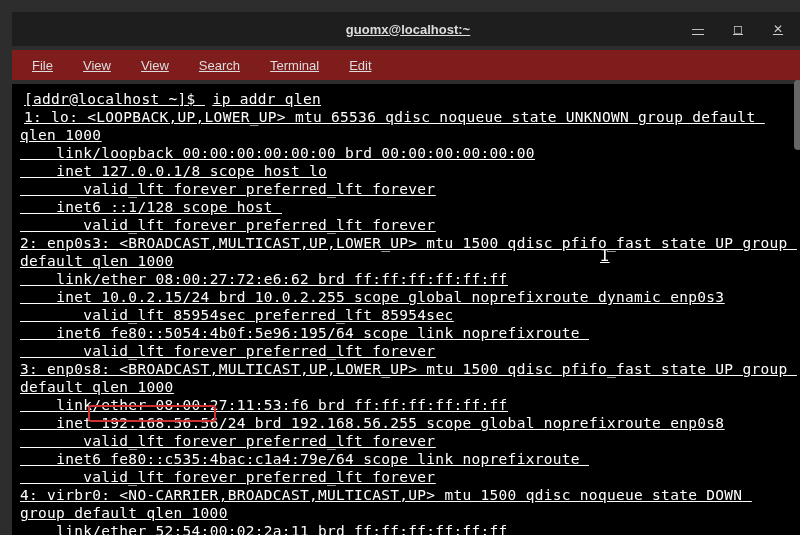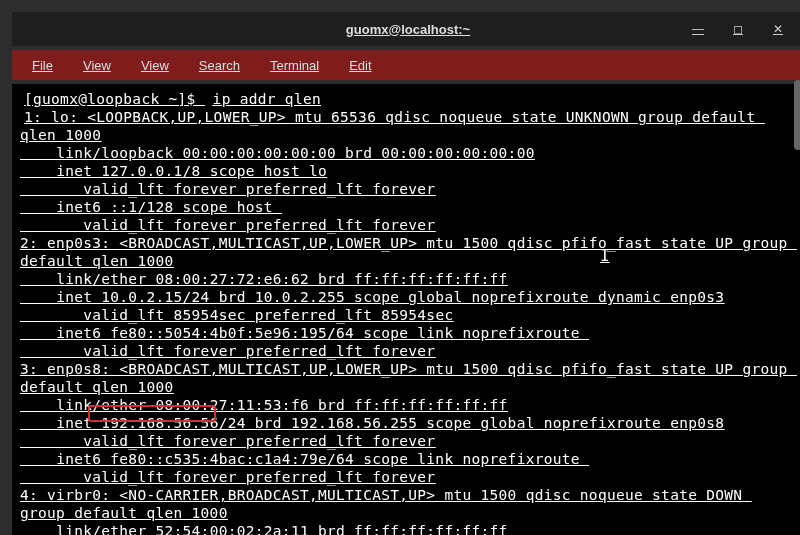--- a/index.html
+++ b/index.html
@@ -119,21 +119,21 @@
 <div class="menubar">
   <div class="menu-item">File</div>
   <div class="menu-item">View</div>
   <div class="menu-item">View</div>
   <div class="menu-item">Search</div>
   <div class="menu-item">Terminal</div>
   <div class="menu-item">Edit</div>
 </div>
 
 <div class="terminal-body">
-<pre><span>[guomx@loopback ~]$ </span><span>ip addr qlen</span>
+<pre><span>[addr@localhost ~]$ </span><span>ip addr qlen</span>
 <span>1: lo: &lt;LOOPBACK,UP,LOWER_UP&gt; mtu 65536 qdisc noqueue state UNKNOWN group default qlen 1000
     link/loopback 00:00:00:00:00:00 brd 00:00:00:00:00:00
     inet 127.0.0.1/8 scope host lo
        valid_lft forever preferred_lft forever
     inet6 ::1/128 scope host 
        valid_lft forever preferred_lft forever
 2: enp0s3: &lt;BROADCAST,MULTICAST,UP,LOWER_UP&gt; mtu 1500 qdisc pfifo_fast state UP group default qlen 1000
     link/ether 08:00:27:72:e6:62 brd ff:ff:ff:ff:ff:ff
     inet 10.0.2.15/24 brd 10.0.2.255 scope global noprefixroute dynamic enp0s3
        valid_lft 85954sec preferred_lft 85954sec

